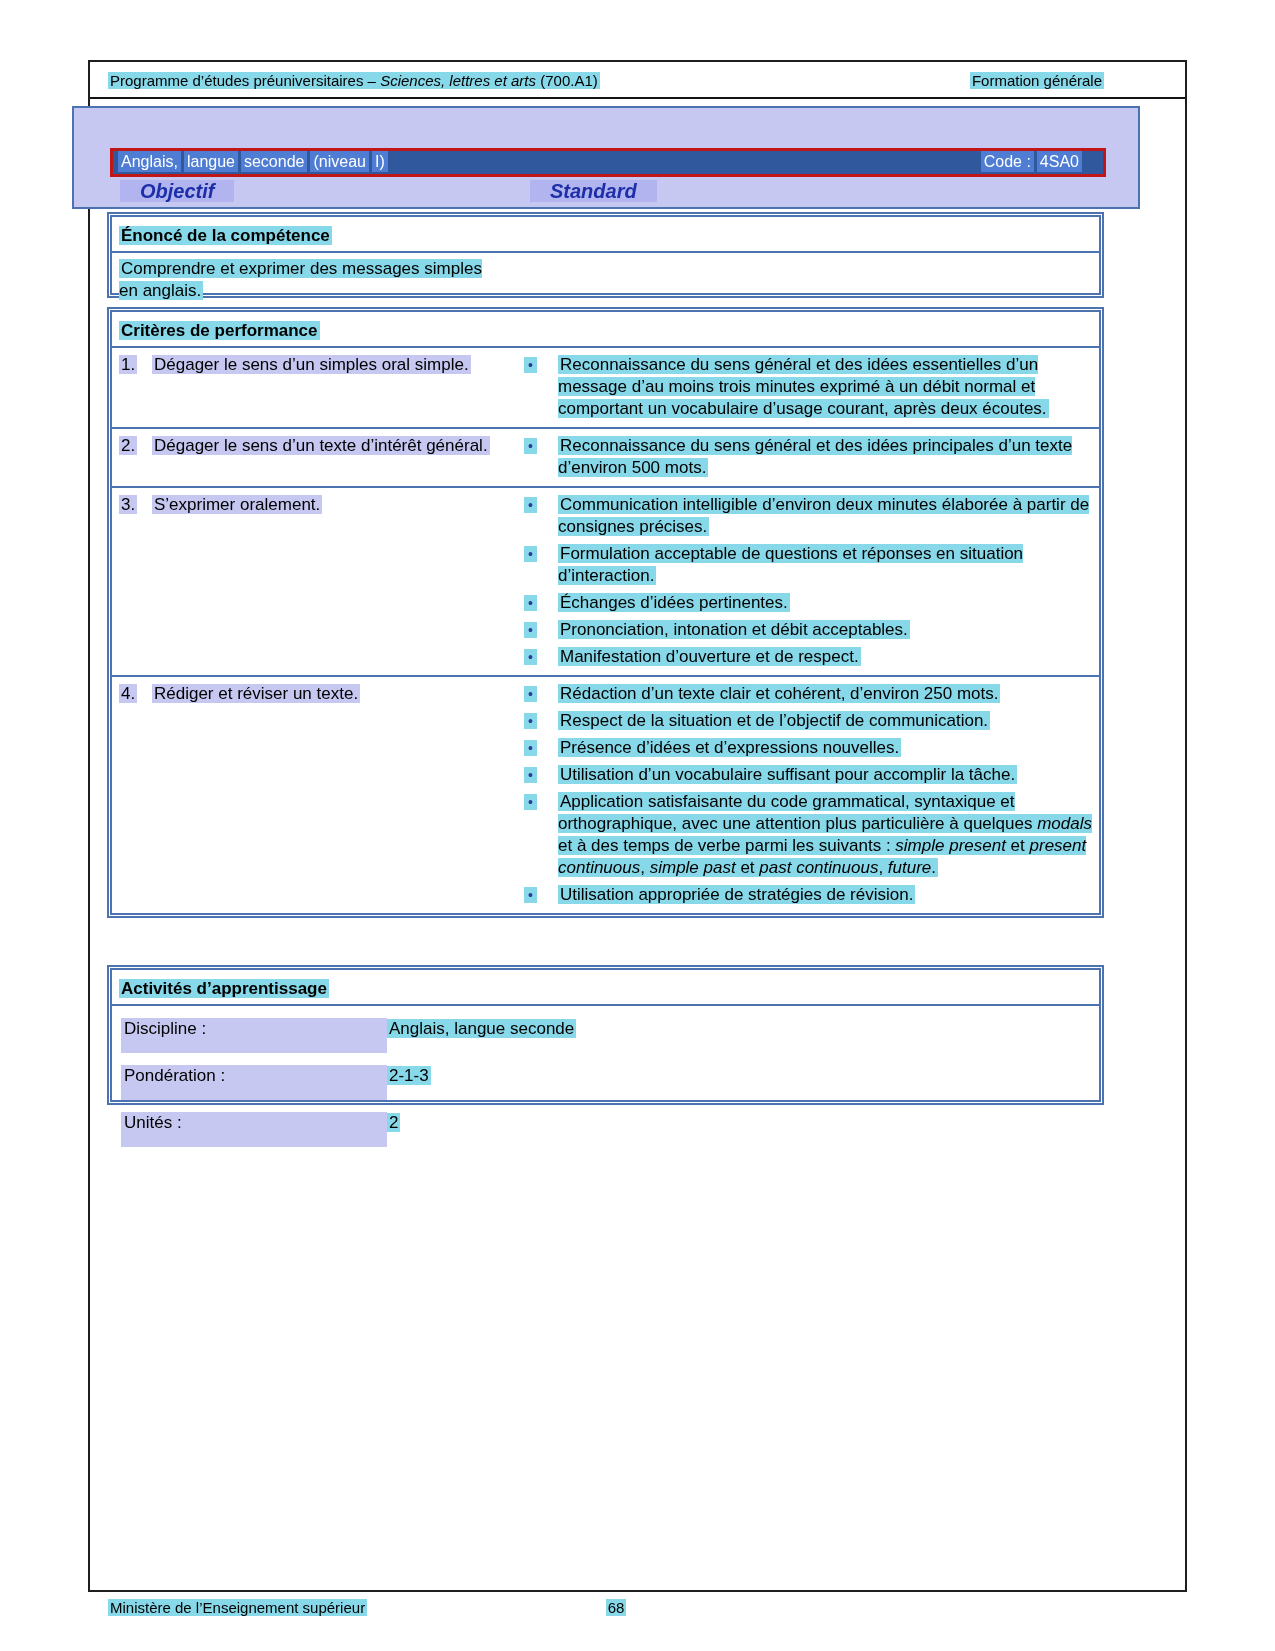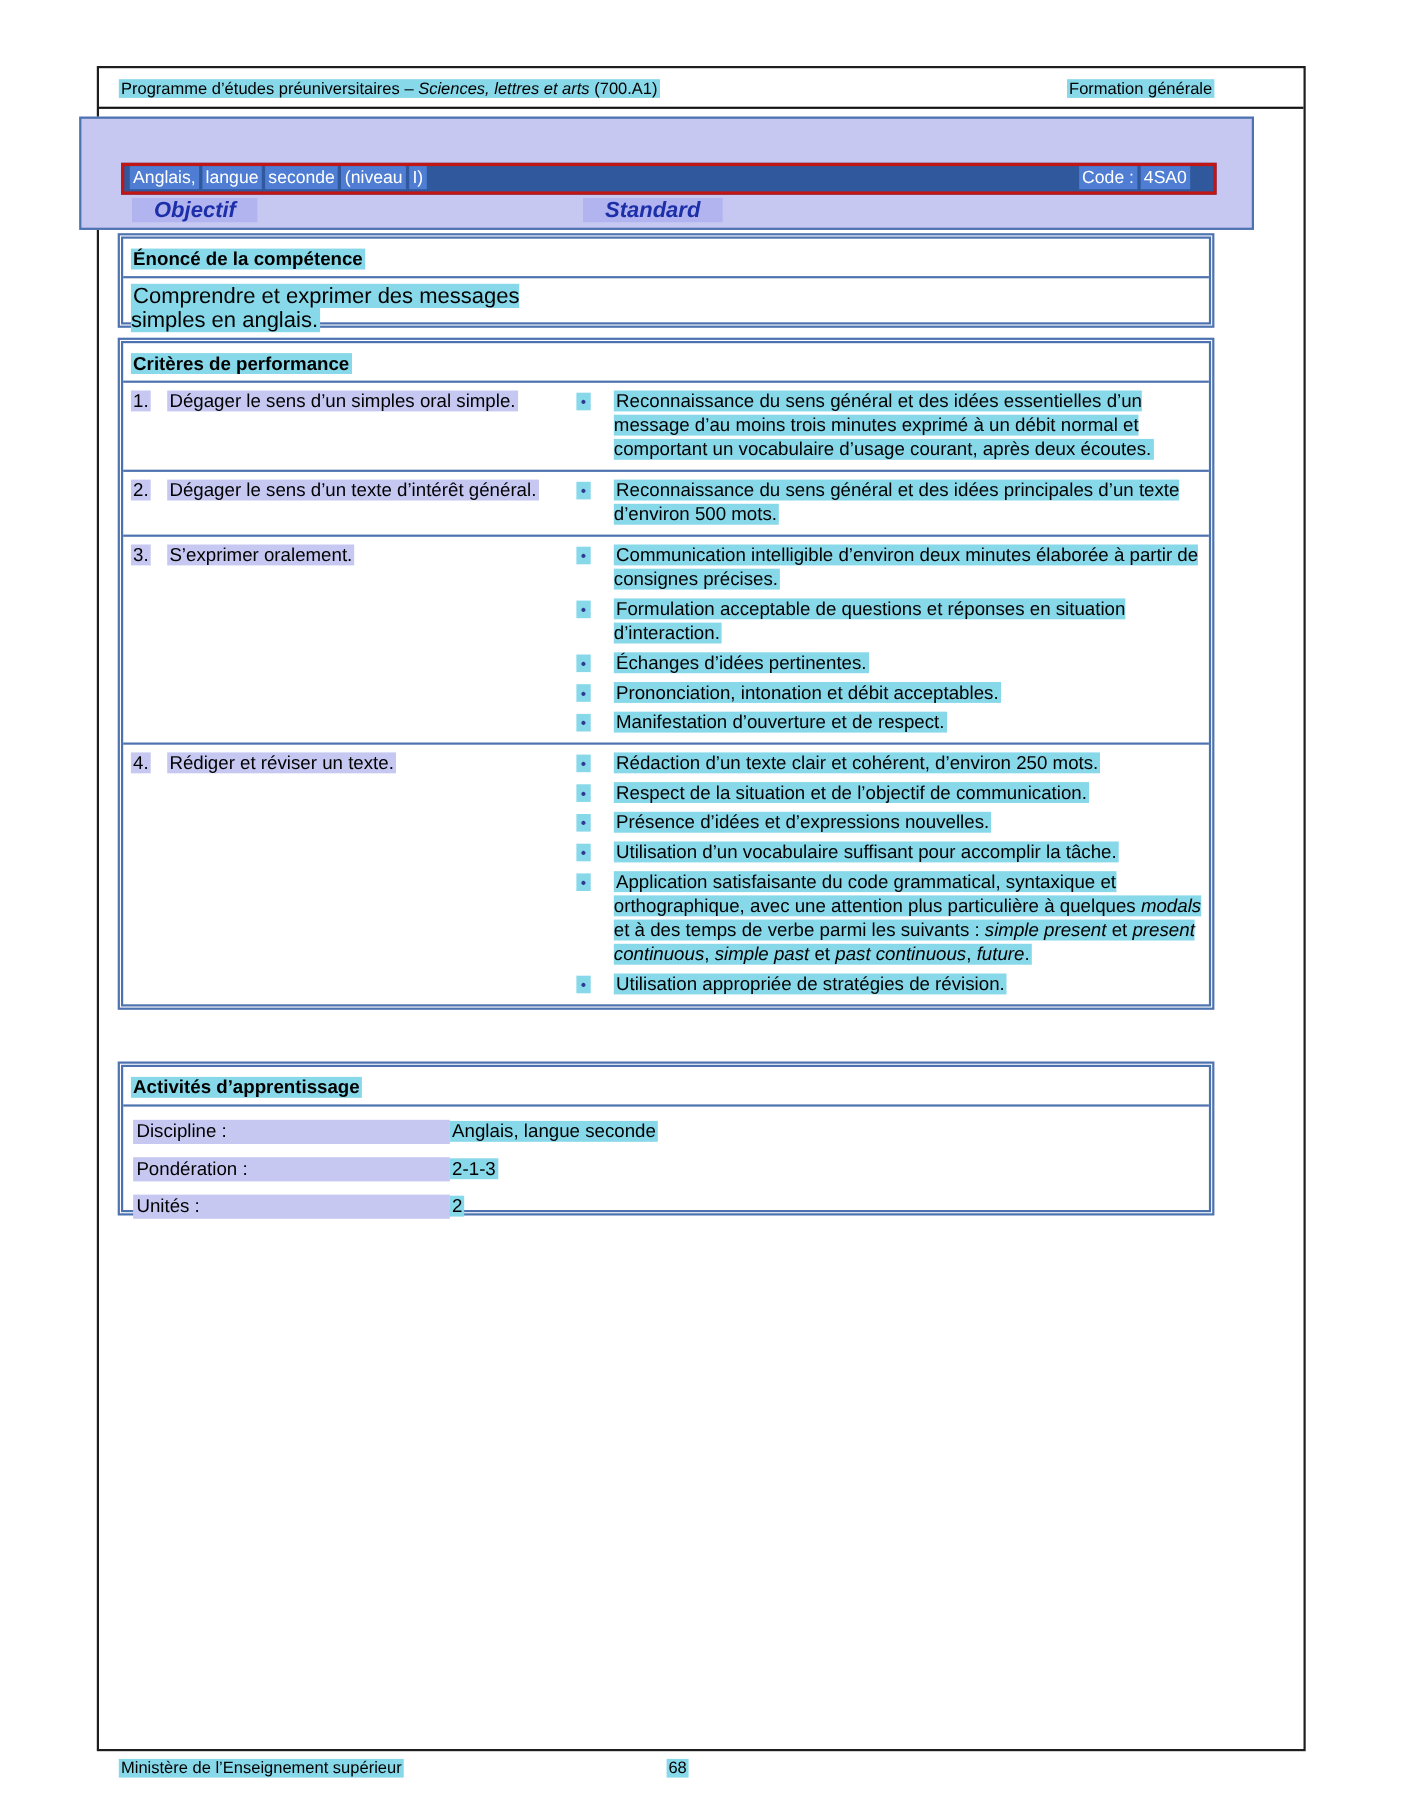--- a/index.html
+++ b/index.html
@@ -61,21 +61,21 @@
 
   .box-header {
     font-size:17px; font-weight:bold; line-height:22px;
     padding:8px 7px 4px;
     border-bottom:2px solid var(--box-border-blue,#4d72b0);
   }
   .box-header.two-col { display:flex; padding-left:0; }
   .box-header.two-col .c1 { width:409px; padding-left:7px; }
   .box-header.two-col .c2 { padding-left:7px; }
 
-  .enonce-body { padding:5px 7px 0; font-size:20px; line-height:22px; }
+  .enonce-body { padding:5px 7px 0; font-size:17px; line-height:22px; }
   .enonce-text { width:375px; }
 
   .trow {
     display:flex; padding:6px 0 2px;
     border-bottom:2px solid var(--box-border-blue,#4d72b0);
     font-size:17px; line-height:22px;
   }
   .trow.last { border-bottom:none; }
   .elem-col { display:flex; width:409px; padding-left:7px; flex:none; }
   .elem-num { width:33px; flex:none; }
@@ -85,23 +85,23 @@
   .crit-marker { width:37px; flex:none; padding-left:3px; }
   .bullet-hl {
     background:var(--highlight-cyan,#87d8e9);
     color:var(--bullet-blue,#2c3a92);
     font-size:14px; padding:0 4px;
   }
   .crit-text { width:540px; }
 
   .act-row { margin-top:12px; padding-left:9px; font-size:17px; line-height:22px; display:flex; }
   .act-label {
-    display:inline-block; width:288px; flex:none;
+    display:inline-block; width:266px; flex:none;
     background:var(--highlight-lavender,#c6c8f2);
-    padding:0 2px 0 3px;
+    padding:0 2px 13px 3px;
   }
 
   .doc-footer { position:absolute; top:1598px; font-size:15px; line-height:19px; }
   .f-left { left:108px; }
   .f-page { left:594px; width:44px; text-align:center; }
 </style>
 </head>
 <body>
 
 <div>

